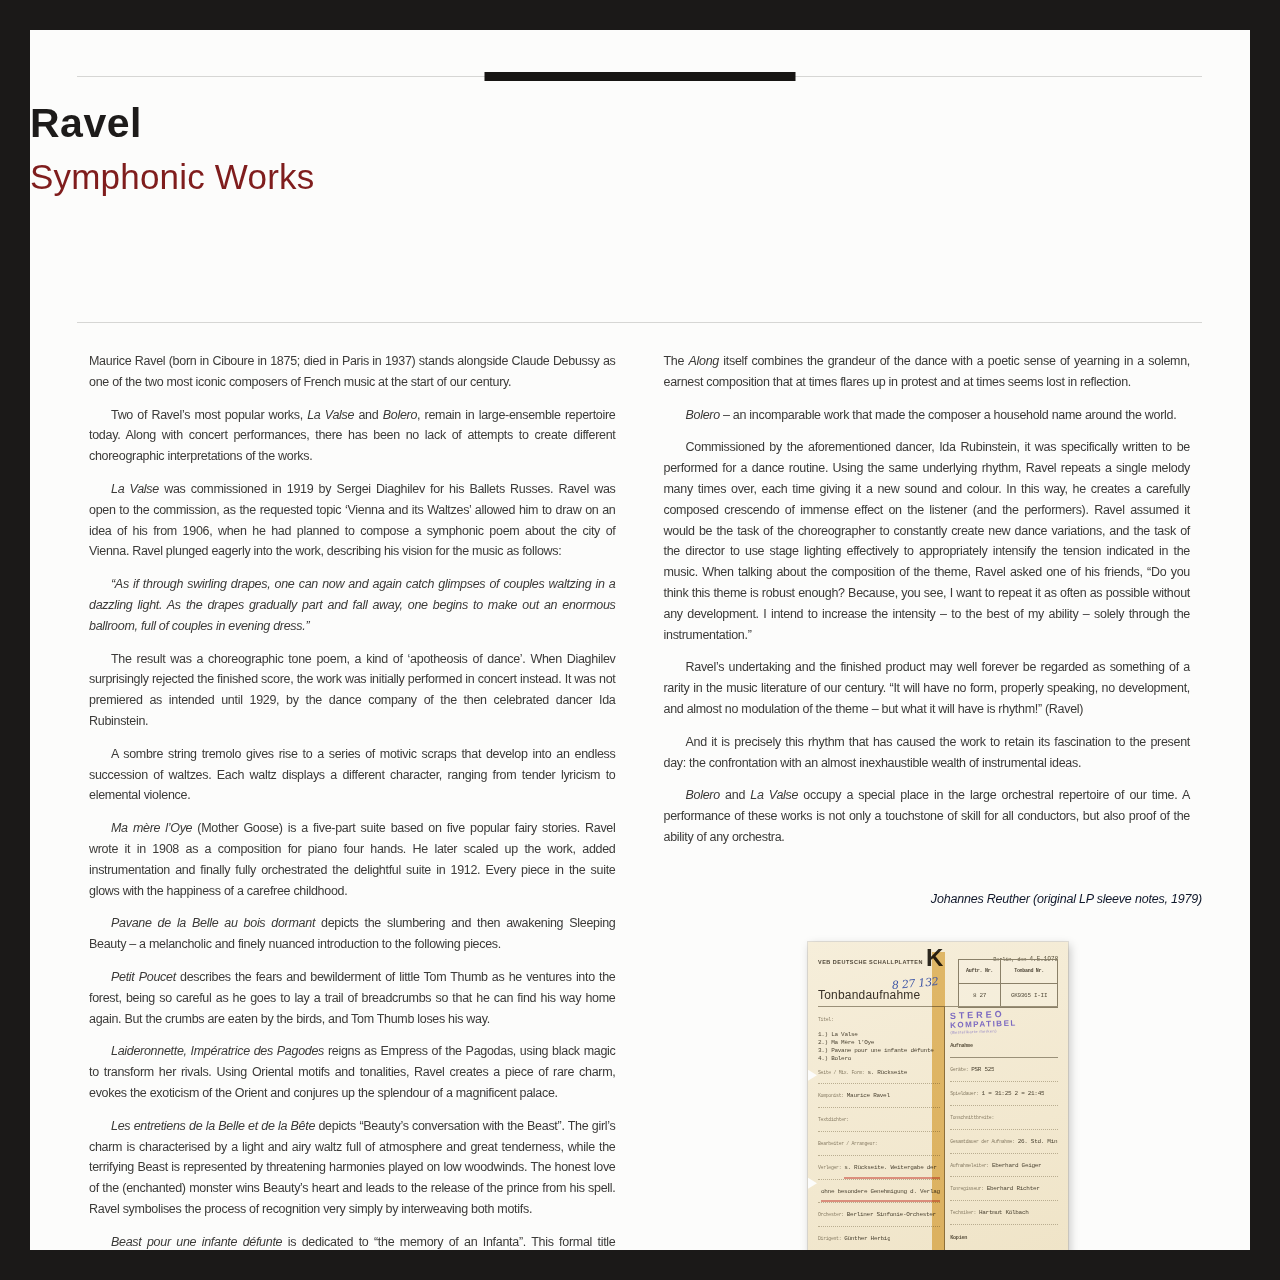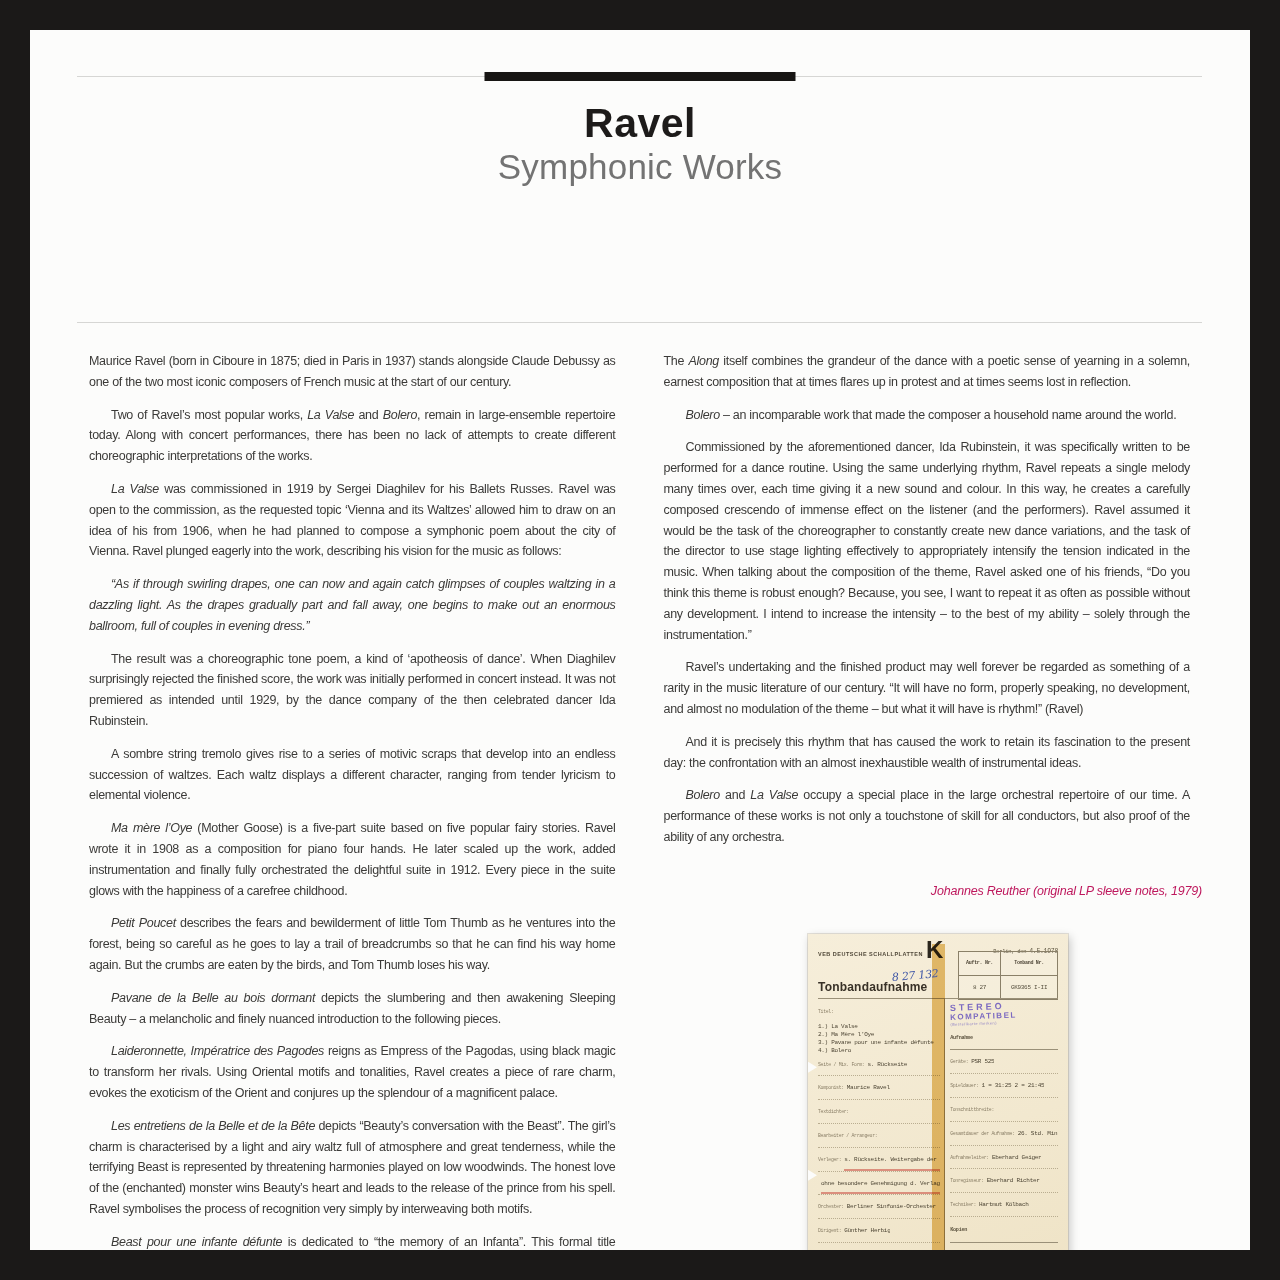--- a/index.html
+++ b/index.html
@@ -10,55 +10,55 @@
     position:relative;
     -webkit-font-smoothing:antialiased;
   }
   .frame { position:absolute; inset:0; padding:30px; box-sizing:border-box; }
   .page  { position:relative; width:100%; height:100%; background:#fcfcfb; overflow:hidden; }
 
   
   .top-rule { position:absolute; left:47px; right:48px; top:46px; height:1px; background:#d6d6d4; }
   .top-bar  { position:absolute; left:50%; transform:translateX(-50%); top:-4px; width:311px; height:9px; background:#171513; }
 
-  .title-block { position:absolute; top:70px; left:0; width:100%; text-align:center; color:#1d1b1a; }
+  .title-block { position:absolute; top:70px; left:0; width:100%; text-align:left; color:#1d1b1a; }
   .title-block h1 { margin:0; font-size:41px; font-weight:700; letter-spacing:0.5px; }
-  .title-block h2 { margin:0 0 0; font-size:35px; font-weight:400; letter-spacing:0.2px; color:#737373; }
+  .title-block h2 { margin:10px 0 0; font-size:35px; font-weight:400; letter-spacing:0.2px; color:#7f1d1d; }
 
   .mid-rule { position:absolute; left:47px; right:48px; top:292px; height:1px; background:#d6d6d4; }
 
   .columns { position:absolute; left:47px; right:48px; top:309px; display:flex; gap:24px; }
   .col { flex:1; min-width:0; text-align:justify; font-size:12.5px; line-height:20.8px;
          letter-spacing:-0.3px; color:#3b3a38; }
   .para { margin:12px; }
   .para.indent { text-indent:22px; }
   .para.quote  { font-style:italic; }
   .para em { font-style:italic; }
 
-  .credit { margin-top:32px; text-align:right; font-style:italic; font-size:12.5px;
-            line-height:22px; color:#be185d; letter-spacing:-0.2px; }
+  .credit { margin-top:40px; text-align:right; font-style:italic; font-size:12.5px;
+            line-height:22px; color:#0f172a; letter-spacing:-0.2px; }
 
   
   .doc { position:relative; width:260px; height:380px; margin:32px 134px 0 auto;
          background:linear-gradient(160deg,#f6eeda 0%, #f2e8cf 55%, #eee2c4 100%);
          box-shadow:0 0 0 1px rgba(120,105,70,.18), 2px 3px 9px rgba(0,0,0,.22);
          font-family:"Liberation Mono", monospace; color:#57503f; }
   .doc-stripe { position:absolute; left:124px; top:10px; bottom:16px; width:13px;
                 background:#e2b24c; opacity:.75; mix-blend-mode:multiply; z-index:3; pointer-events:none; }
   .notch { position:absolute; left:0; width:9px; height:11px; background:#fcfcfb; z-index:4;
            clip-path:polygon(0 0, 100% 50%, 0 100%); }
   .notch.n1 { top:128px; } .notch.n2 { top:236px; }
 
   .doc-header { position:absolute; top:0; left:0; right:0; height:62px; padding:10px 10px 0; box-sizing:border-box; }
   .doc-pub { font-size:5.5px; font-weight:700; letter-spacing:.5px; color:#4f4738; font-family:"Liberation Sans",sans-serif; }
   .doc-k { position:absolute; left:118px; top:6px; font-size:24px; font-weight:800; color:#2b261d;
            font-family:"Liberation Sans",sans-serif; z-index:2;}
   .doc-handno { position:absolute; left:84px; top:32px; color:#3d55a6; font-size:11px; font-style:italic;
                 font-family:"DejaVu Serif",serif; transform:rotate(-5deg); z-index:5; }
-  .doc-title { margin-top:12px; font-size:12px; font-weight:700; letter-spacing:.2px; color:#383127;
+  .doc-title { margin-top:12px; font-size:12px; font-weight:400; letter-spacing:.2px; color:#383127;
                font-family:"Liberation Sans",sans-serif; }
   .doc-date { position:absolute; right:10px; top:8px; font-size:5.5px; color:#5c543f; }
   .doc-date .val { font-size:6.5px; }
   .doc-nrbox { position:absolute; right:10px; top:17px; width:98px; border:1px solid #8a8068;
                display:grid; grid-template-columns:42% 58%; text-align:center; background:rgba(255,255,255,.15); }
   .doc-nrbox .hd { font-size:5px; font-weight:700; border-bottom:1px solid #8a8068; padding:1px 0; color:#4f4738; }
   .doc-nrbox .hd + .hd { border-left:1px solid #8a8068; }
   .doc-nrbox .vl { font-size:6px; padding:2px 0 1px; }
   .doc-nrbox .vl + .vl { border-left:1px solid #8a8068; }
 
@@ -104,22 +104,22 @@
 
     <div class="columns">
       <div class="col">
           <p class="para"><span>Maurice Ravel (born in Ciboure in 1875; died in Paris in 1937) stands alongside Claude Debussy as one of the two most iconic composers of French music at the start of our century.</span></p>
           <p class="para indent"><span>Two of Ravel’s most popular works, </span><em>La Valse</em><span> and </span><em>Bolero</em><span>, remain in large-ensemble repertoire today. Along with concert performances, there has been no lack of attempts to create different choreographic interpretations of the works.</span></p>
           <p class="para indent"><em>La Valse</em><span> was commissioned in 1919 by Sergei Diaghilev for his Ballets Russes. Ravel was open to the commission, as the requested topic ‘Vienna and its Waltzes’ allowed him to draw on an idea of his from 1906, when he had planned to compose a symphonic poem about the city of Vienna. Ravel plunged eagerly into the work, describing his vision for the music as follows:</span></p>
           <p class="para indent quote"><span>“As if through swirling drapes, one can now and again catch glimpses of couples waltzing in a dazzling light. As the drapes gradually part and fall away, one begins to make out an enormous ballroom, full of couples in evening dress.”</span></p>
           <p class="para indent"><span>The result was a choreographic tone poem, a kind of ‘apotheosis of dance’. When Diaghilev surprisingly rejected the finished score, the work was initially performed in concert instead. It was not premiered as intended until 1929, by the dance company of the then celebrated dancer Ida Rubinstein.</span></p>
           <p class="para indent"><span>A sombre string tremolo gives rise to a series of motivic scraps that develop into an endless succession of waltzes. Each waltz displays a different character, ranging from tender lyricism to elemental violence.</span></p>
           <p class="para indent"><em>Ma mère l’Oye</em><span> (Mother Goose) is a five-part suite based on five popular fairy stories. Ravel wrote it in 1908 as a composition for piano four hands. He later scaled up the work, added instrumentation and finally fully orchestrated the delightful suite in 1912. Every piece in the suite glows with the happiness of a carefree childhood.</span></p>
+          <p class="para indent"><em>Pavane de la Belle au bois dormant</em><span> depicts the slumbering and then awakening Sleeping Beauty – a melancholic and finely nuanced introduction to the following pieces.</span></p>
           <p class="para indent"><em>Petit Poucet</em><span> describes the fears and bewilderment of little Tom Thumb as he ventures into the forest, being so careful as he goes to lay a trail of breadcrumbs so that he can find his way home again. But the crumbs are eaten by the birds, and Tom Thumb loses his way.</span></p>
-          <p class="para indent"><em>Pavane de la Belle au bois dormant</em><span> depicts the slumbering and then awakening Sleeping Beauty – a melancholic and finely nuanced introduction to the following pieces.</span></p>
           <p class="para indent"><em>Laideronnette, Impératrice des Pagodes</em><span> reigns as Empress of the Pagodas, using black magic to transform her rivals. Using Oriental motifs and tonalities, Ravel creates a piece of rare charm, evokes the exoticism of the Orient and conjures up the splendour of a magnificent palace.</span></p>
           <p class="para indent"><em>Les entretiens de la Belle et de la Bête</em><span> depicts “Beauty’s conversation with the Beast”. The girl’s charm is characterised by a light and airy waltz full of atmosphere and great tenderness, while the terrifying Beast is represented by threatening harmonies played on low woodwinds. The honest love of the (enchanted) monster wins Beauty’s heart and leads to the release of the prince from his spell. Ravel symbolises the process of recognition very simply by interweaving both motifs.</span></p>
           <p class="para indent"><em>Beast pour une infante défunte</em><span> is dedicated to “the memory of an Infanta”. This formal title honours a Spanish princess entirely of Ravel’s own imagination: “à Madame la Princesse E de Polignac”. The Spanish setting inspired the choice to write a pavane, which is a slow round dance from 16th and 17th century Spain.</span></p>
           <p class="para indent"><span>The extremely cantabile, delightfully orchestrated piece consists of one movement, and, like many of Ravel’s other compositions, was originally composed for the piano. It is dominated by an overwhelming sadness. The diverse timbres show off the maestro’s exceptional talent for orchestration.</span></p>
         </div>
 
       <div class="col">
         <div>
             <p class="para"><span>The </span><em>Along</em><span> itself combines the grandeur of the dance with a poetic sense of yearning in a solemn, earnest composition that at times flares up in protest and at times seems lost in reflection.</span></p>
             <p class="para indent"><em>Bolero</em><span> – an incomparable work that made the composer a household name around the world.</span></p>

